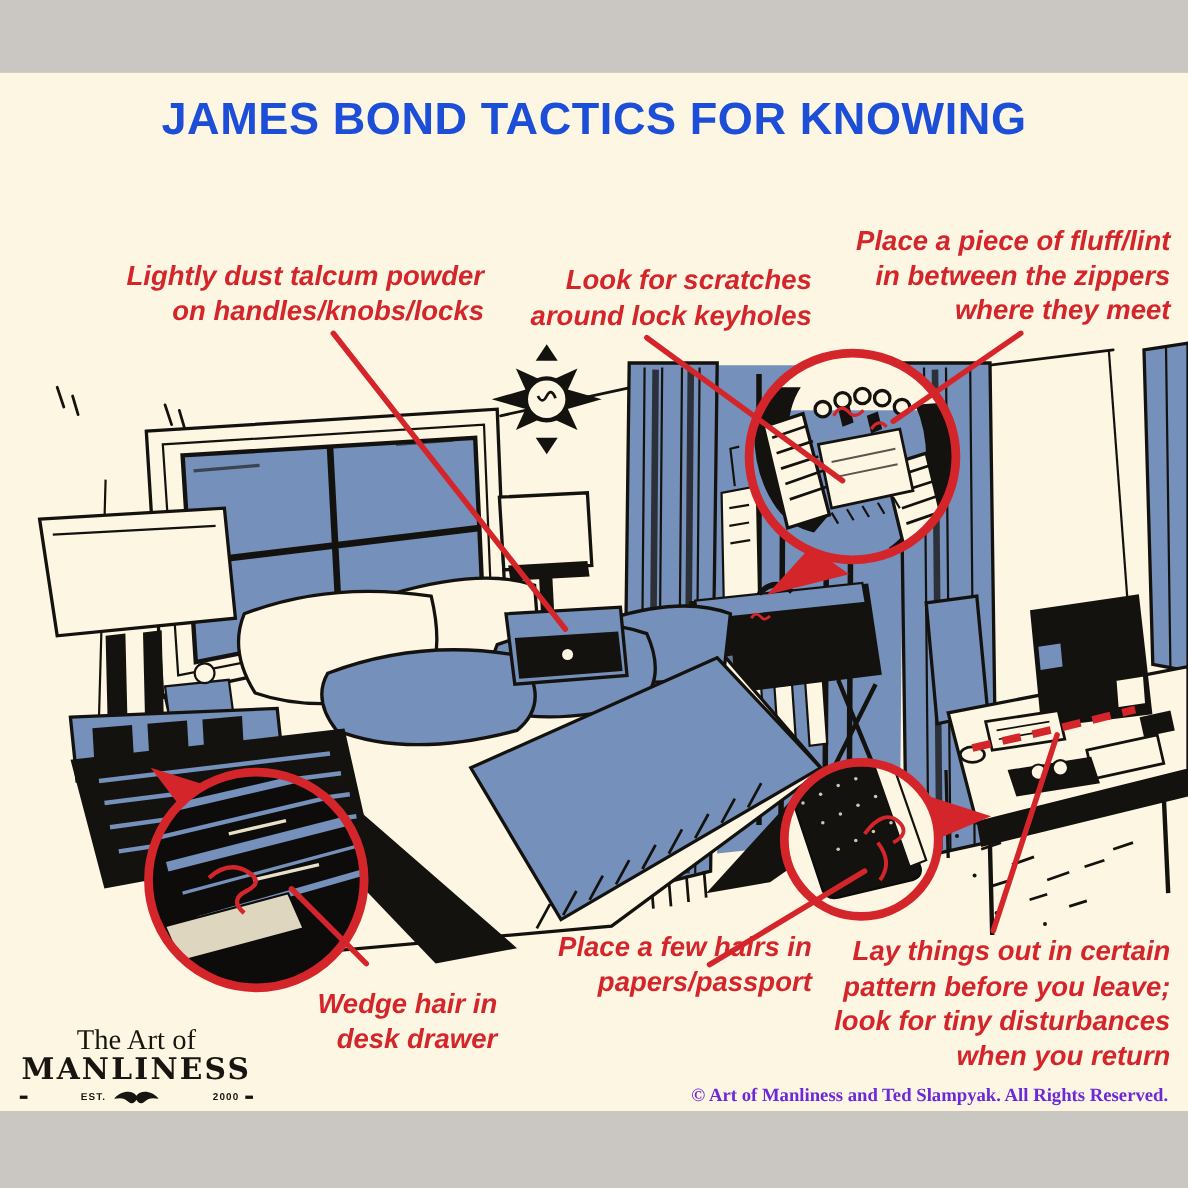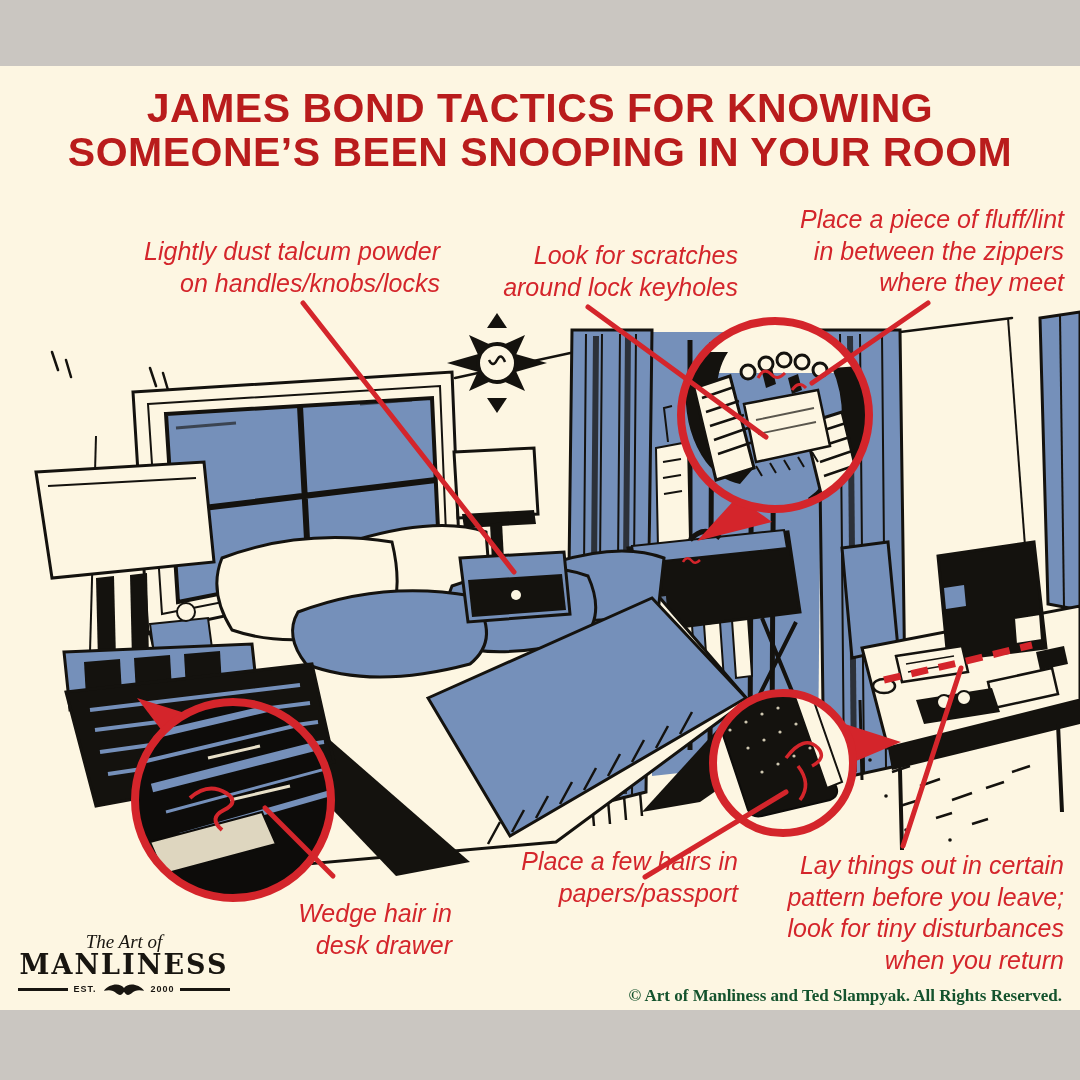--- a/index.html
+++ b/index.html
@@ -3,42 +3,42 @@
 <meta charset="utf-8">
 <style>
   html,body{margin:0;padding:0;}
   body{width:1080px;height:1080px;position:relative;background:#cac6c1;overflow:hidden;
        font-family:"Liberation Sans",sans-serif;}
   .panel{position:absolute;left:0;top:66px;width:1080px;height:944px;background:#fdf6e2;}
   .band{position:absolute;left:0;width:1080px;background:#cac6c1;}
   .band.top{top:0;height:66px;}
   .band.bottom{top:1010px;height:70px;}
   .title{position:absolute;left:0;top:86px;width:1080px;text-align:center;
-         color:#b91c1c;font-weight:700;font-size:41px;line-height:44px;letter-spacing:.5px;}
-  .annotation{position:absolute;color:#d4252b;font-style:italic;font-weight:400;
+         color:#1d4ed8;font-weight:700;font-size:41px;line-height:44px;letter-spacing:.5px;}
+  .annotation{position:absolute;color:#d4252b;font-style:italic;font-weight:700;
               font-size:25px;line-height:1.26;white-space:pre-line;}
   .a-center{text-align:right;}
   .a-right{text-align:right;}
   #ann-talcum{left:90px;top:236px;width:350px;}
   #ann-scratches{left:448px;top:240px;width:290px;}
   #ann-lint{right:16px;top:204px;width:330px;}
   #ann-hair-drawer{left:262px;top:898px;width:190px;}
   #ann-hairs-papers{left:498px;top:846px;width:240px;}
   #ann-pattern{right:16px;top:850px;width:320px;text-align:right;}
   svg.scene{position:absolute;left:0;top:66px;}
   .logo{position:absolute;left:18px;top:931px;width:212px;color:#181510;text-align:center;}
-  .logo .script{font-family:"Liberation Serif",serif;font-style:italic;font-size:19px;
+  .logo .script{font-family:"Liberation Serif",serif;font-size:26px;
                 margin-bottom:-4px;}
   .logo .name{font-family:"DejaVu Serif",serif;font-weight:700;font-size:27px;
               letter-spacing:2px;}
   .logo .est-row{display:flex;align-items:center;justify-content:center;gap:5px;margin-top:1px;}
   .logo .rule{height:3px;background:#181510;flex:1;}
-  .logo .est,.logo .year{font-size:9px;font-weight:700;letter-spacing:1px;}
+  .logo .est,.logo .year{font-size:9px;font-weight:700;letter-spacing:1px;margin-left:43px;}
   .copyright{position:absolute;right:18px;top:986px;font-family:"Liberation Serif",serif;
-             font-weight:700;font-size:17px;color:#14532d;}
+             font-weight:700;font-size:17px;color:#6d28d9;}
 </style>
 </head>
 <body>
 
 <div class="panel"></div>
 <div class="band top"></div>
 <div class="band bottom"></div>
 
 <svg class="scene" width="1080" height="944" viewBox="0 66 1080 944">
   <defs>
@@ -280,21 +280,20 @@
       <line x1="786" y1="792" x2="645" y2="877"></line>
       <line x1="961" y1="668" x2="903" y2="846"></line>
     </g>
     <path d="M884,680 L958,663 L1032,645" stroke="#d4252b" stroke-width="7" stroke-dasharray="17 11" fill="none"></path>
     <path d="M683,562 q4,-7 9,-1 q3,4 8,-1" stroke="#d4252b" stroke-width="2.5" fill="none"></path>
   </g>
 </svg>
 
 <div class="title">
   <div>JAMES BOND TACTICS FOR KNOWING</div>
-  <div>SOMEONE’S BEEN SNOOPING IN YOUR ROOM</div>
 </div>
 
 <div id="ann-talcum" class="annotation a-center">Lightly dust talcum powder
 on handles/knobs/locks</div>
 <div id="ann-scratches" class="annotation a-center">Look for scratches
 around lock keyholes</div>
 <div id="ann-lint" class="annotation a-right">Place a piece of fluff/lint
 in between the zippers
 where they meet</div>
 <div id="ann-hair-drawer" class="annotation a-center">Wedge hair in

